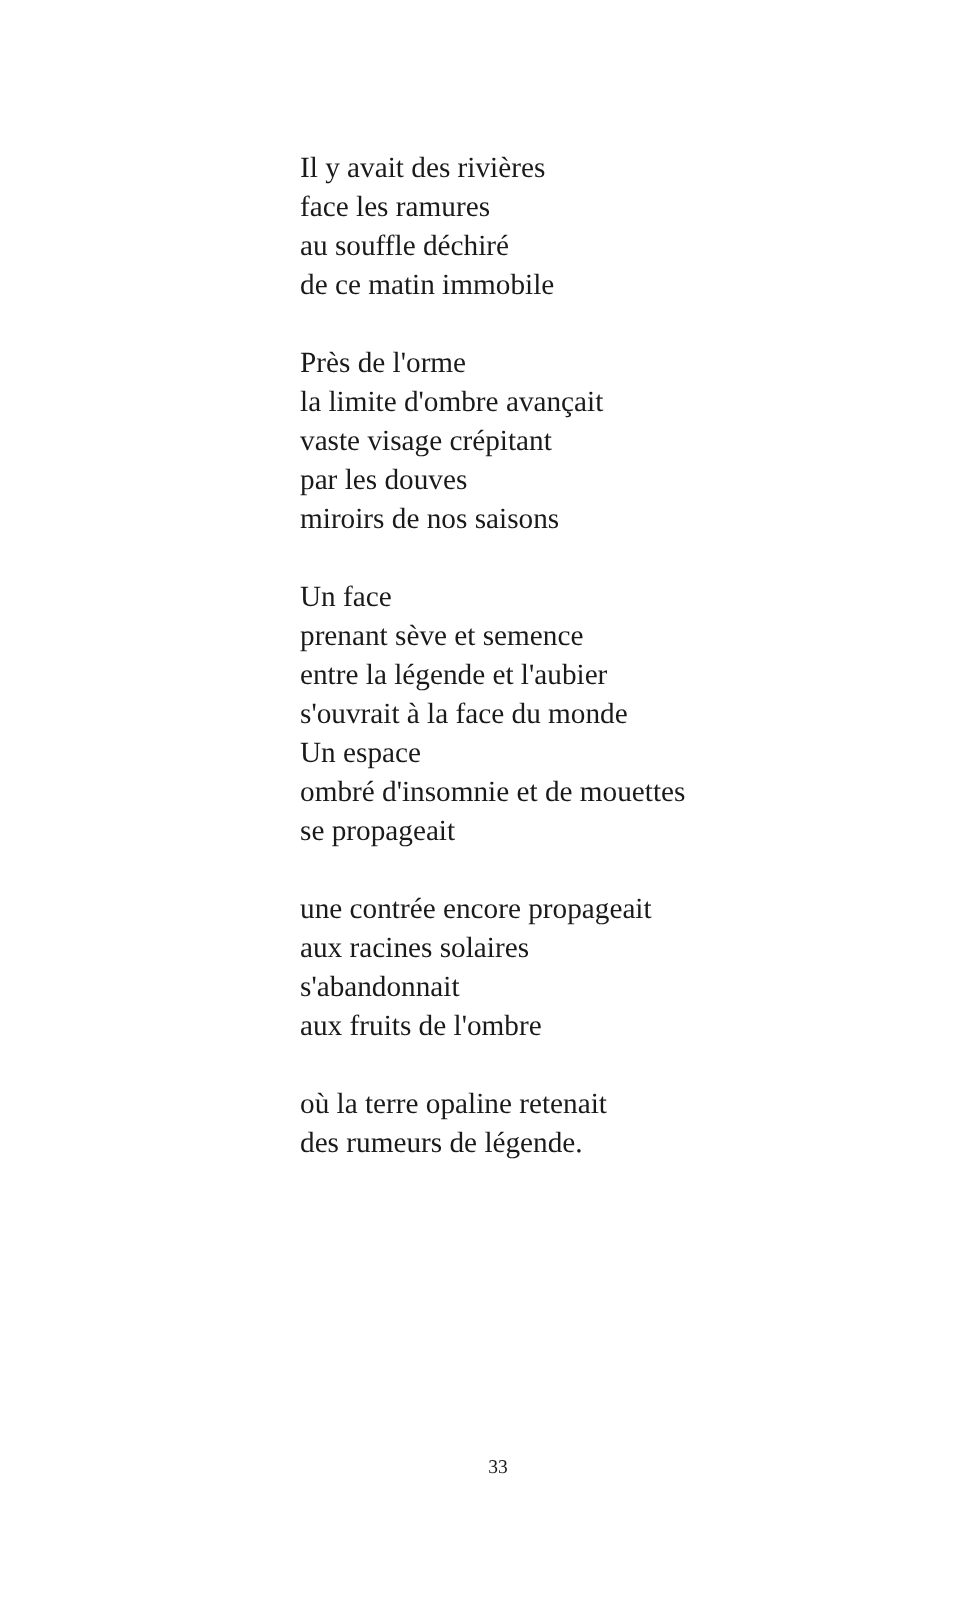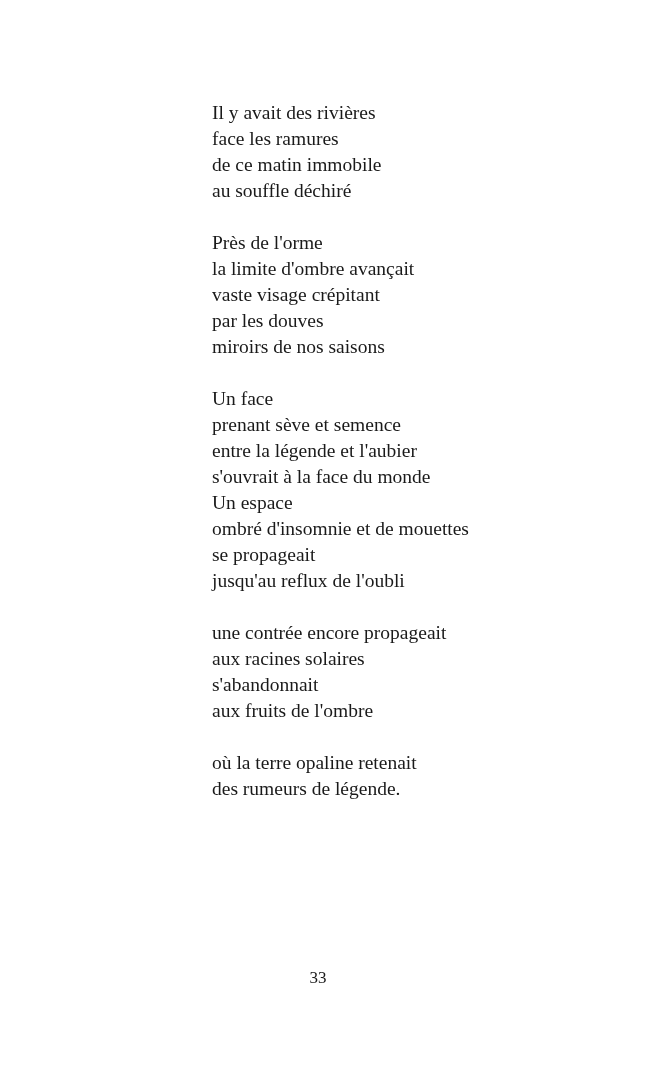--- a/index.html
+++ b/index.html
@@ -1,49 +1,48 @@
 <!DOCTYPE html>
 <html><head>
 <meta charset="utf-8">
 <style>
   html, body { margin:0; padding:0; background:#ffffff; }
   body { width:650px; height:1078px; position:relative; overflow:hidden;
          font-family:"Liberation Serif", serif; color:#1a1a1a; }
-  .poem { position:absolute; left:212px; top:100px; font-size:19.5px; line-height:26px; }
+  .poem { position:absolute; left:200px; top:100px; font-size:19.5px; line-height:26px; }
   .stanza { margin:0 0 26px 0; }
   .line { display:block; white-space:nowrap; }
-  .page-number { position:absolute; left:0; width:636px; top:966px; text-align:center;
-                 font-size:17px; line-height:24px; }
+  .page-number { position:absolute; left:14px; width:636px; top:966px; text-align:center;
+                 font-size:13px; line-height:24px; }
 </style>
 </head>
 <body>
 
 <div class="poem">
   <div class="stanza">
     <span class="line">Il y avait des rivières</span>
     <span class="line">face les ramures</span>
+    <span class="line">au souffle déchiré</span>
     <span class="line">de ce matin immobile</span>
-    <span class="line">au souffle déchiré</span>
   </div>
   <div class="stanza">
     <span class="line">Près de l'orme</span>
     <span class="line">la limite d'ombre avançait</span>
     <span class="line">vaste visage crépitant</span>
     <span class="line">par les douves</span>
     <span class="line">miroirs de nos saisons</span>
   </div>
   <div class="stanza">
     <span class="line">Un face</span>
     <span class="line">prenant sève et semence</span>
     <span class="line">entre la légende et l'aubier</span>
     <span class="line">s'ouvrait à la face du monde</span>
     <span class="line">Un espace</span>
     <span class="line">ombré d'insomnie et de mouettes</span>
     <span class="line">se propageait</span>
-    <span class="line">jusqu'au reflux de l'oubli</span>
   </div>
   <div class="stanza">
     <span class="line">une contrée encore propageait</span>
     <span class="line">aux racines solaires</span>
     <span class="line">s'abandonnait</span>
     <span class="line">aux fruits de l'ombre</span>
   </div>
   <div class="stanza">
     <span class="line">où la terre opaline retenait</span>
     <span class="line">des rumeurs de légende.</span>

